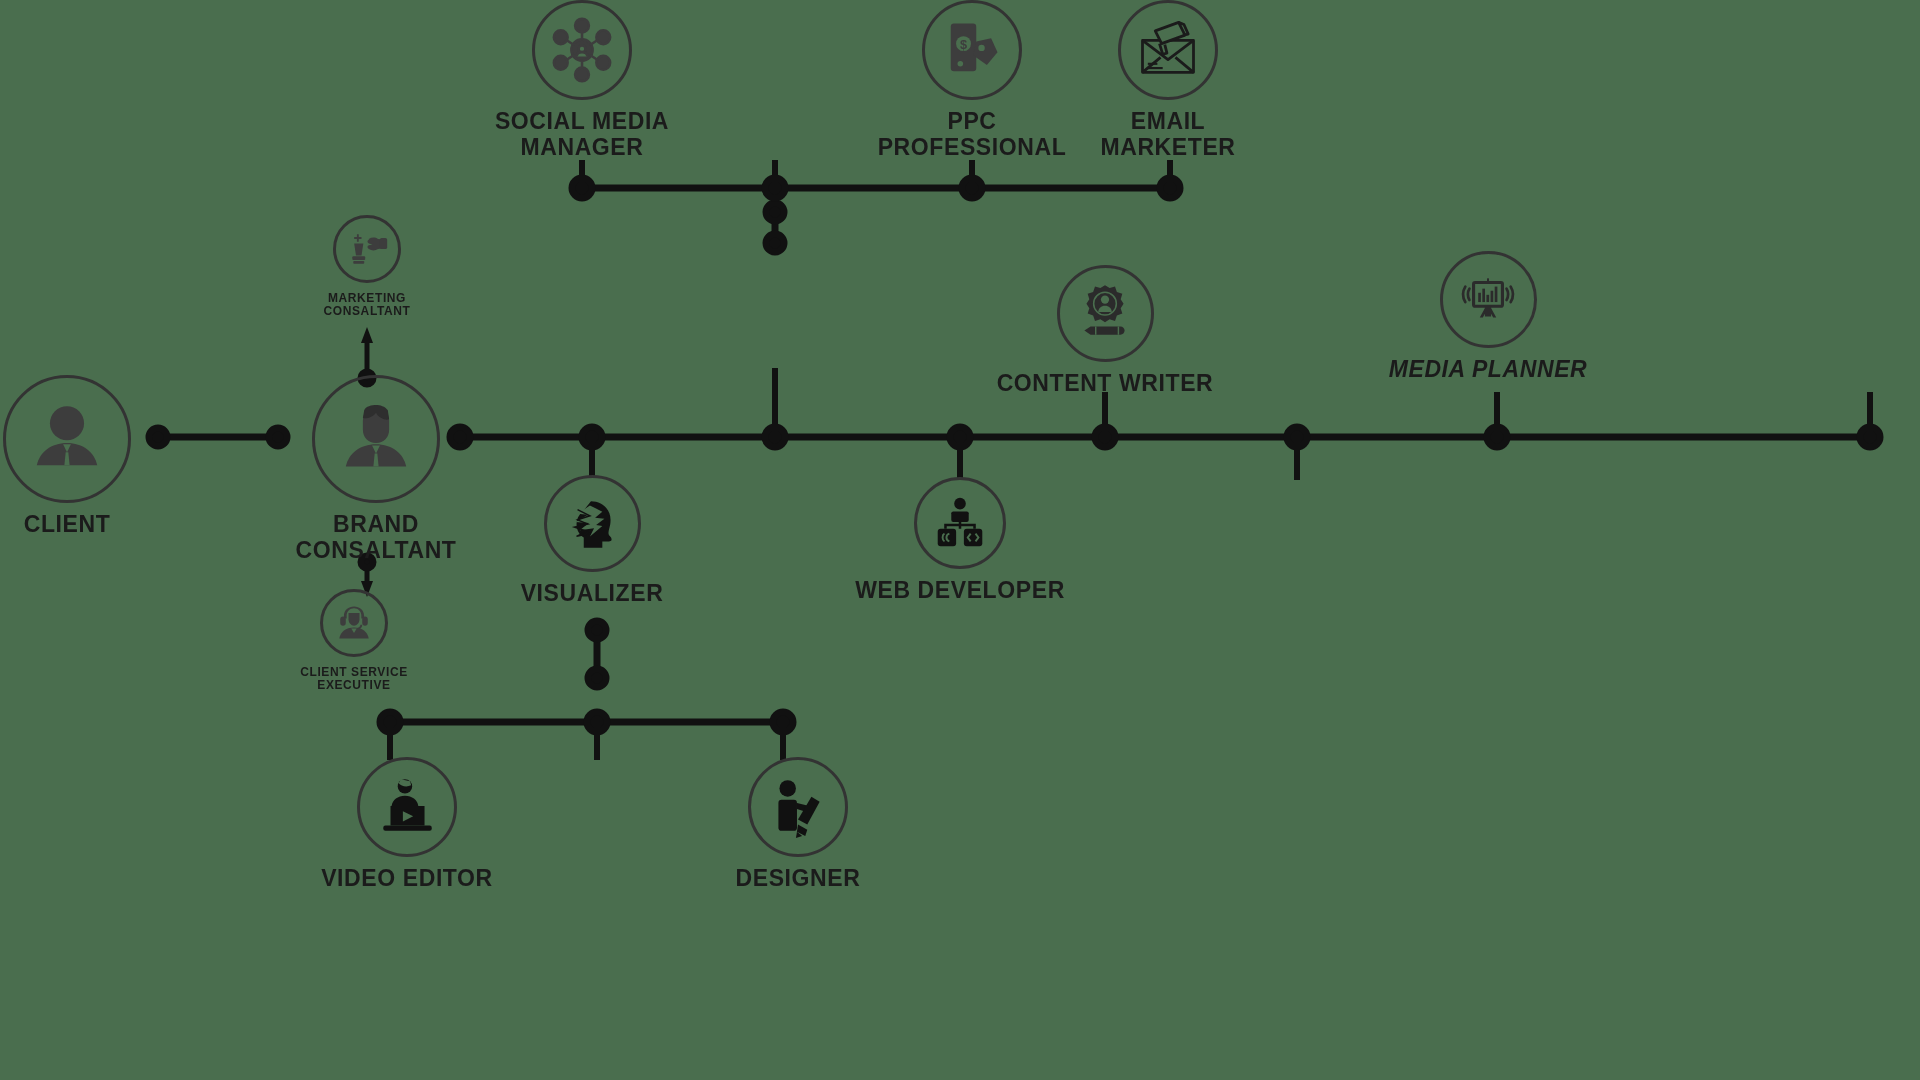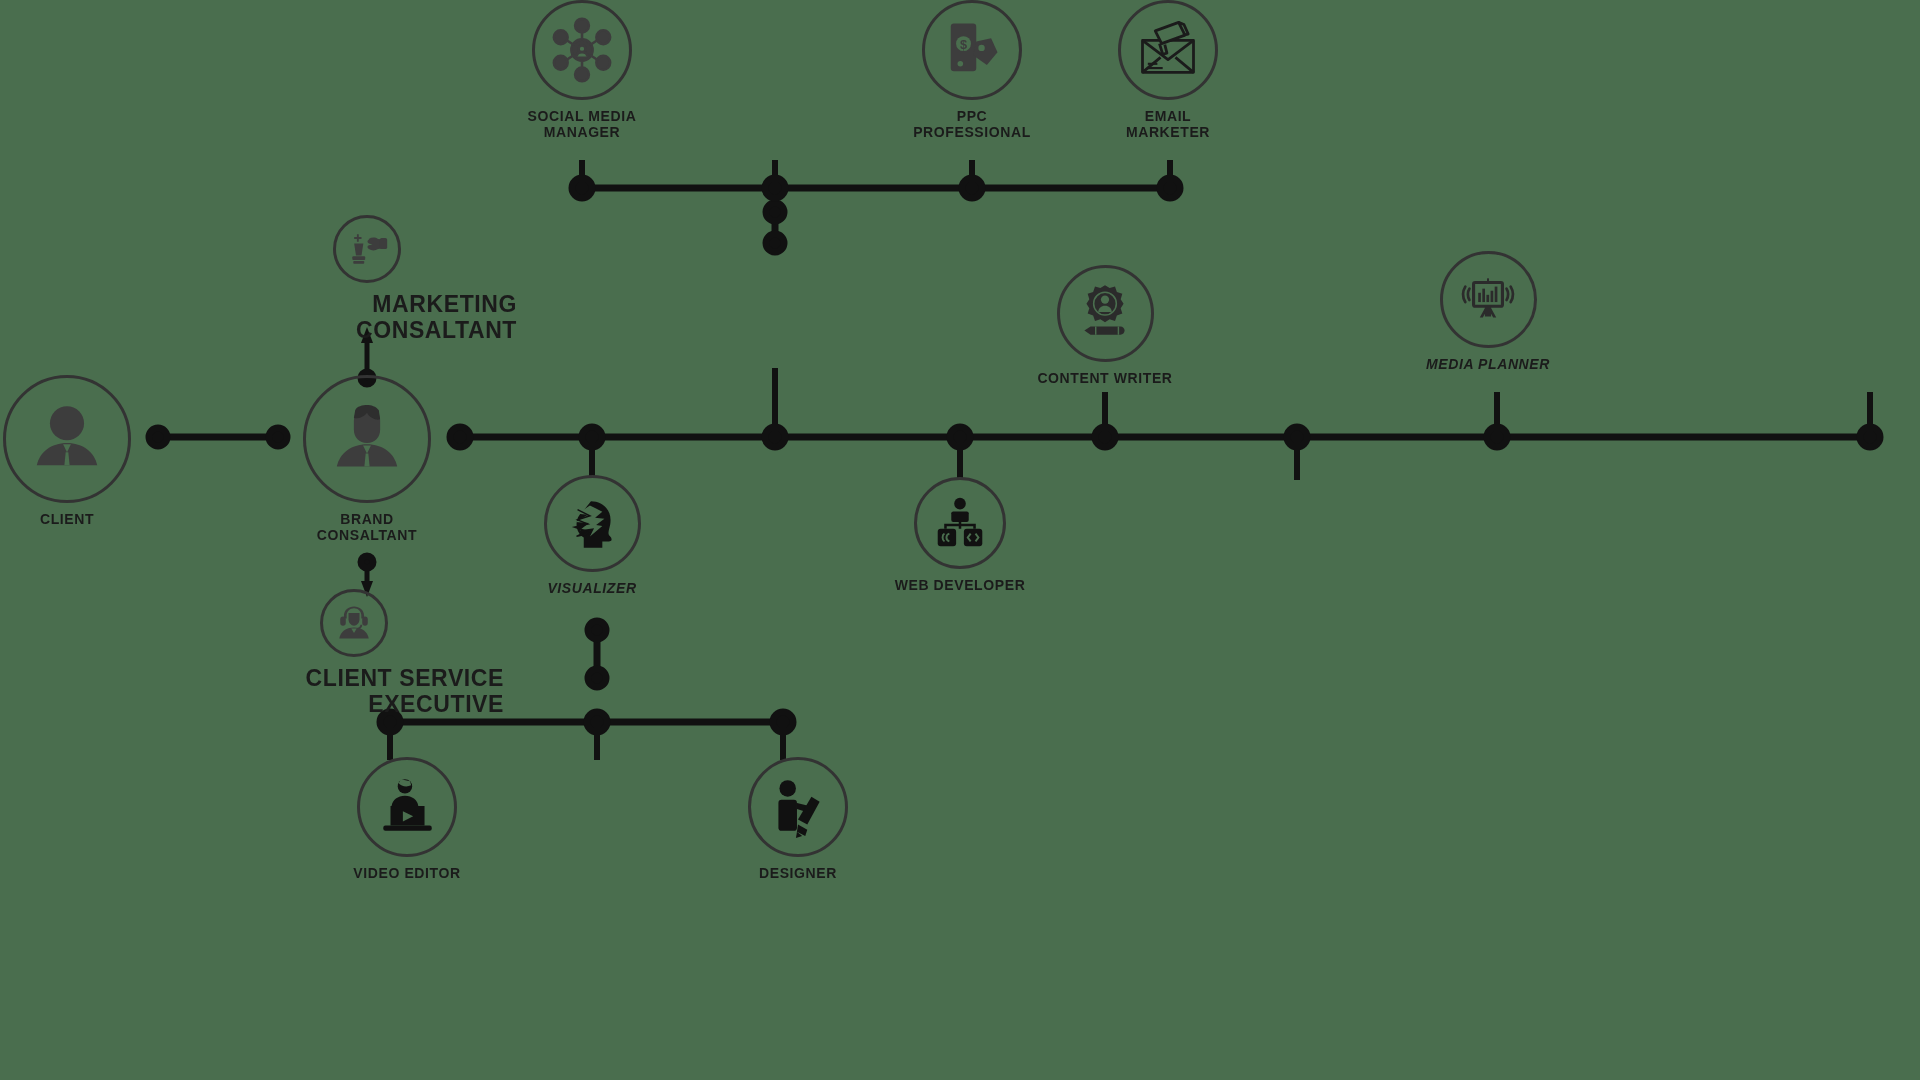--- a/index.html
+++ b/index.html
@@ -22,27 +22,27 @@
     margin:0 auto;
     display:flex;align-items:center;justify-content:center;
     box-sizing:border-box;
     background:transparent;
   }
   .circle svg{display:block;}
   .label{
     margin-top:9px;
     color:#1b1b1b;
     font-weight:bold;
-    font-size:14px;
+    font-size:23px;
     letter-spacing:0.6px;
     line-height:1.12;
     white-space:pre-line;
     text-transform:uppercase;
   }
-  .label.sm{font-size:23px;text-align:right;}
+  .label.sm{font-size:12px;}
 </style>
 </head>
 <body>
 
 <div id="stage">
 
   <svg id="wires" viewBox="0 0 1920 1080" xmlns="http://www.w3.org/2000/svg">
     <g stroke="#111111" stroke-width="7" fill="#111111" stroke-linecap="butt">
 
       <line x1="158" y1="437" x2="278" y2="437"></line>
@@ -110,21 +110,21 @@
           <circle cx="32" cy="20" r="13"></circle>
           <path d="M32 35c-12 0-21 7-23 17h46c-2-10-11-17-23-17z"></path>
           <path d="M29 36h6l-3 6-3-6z" fill="#4a6e4e"></path>
           <path d="M31 42h2l1 10h-4l1-10z" fill="#4a6e4e"></path>
         </svg>
       </span>
     </div>
     <div class="label">CLIENT</div>
   </div>
 
-  <div class="node" style="left:367px;top:375px;">
+  <div class="node" style="left:376px;top:375px;">
     <div class="circle" style="--d:128px;">
       <span>
         <svg width="84" height="84" viewBox="0 0 64 64" fill="#3d3d3d">
           <path d="M22 18c0-7 5-11 10-11s10 4 10 11v7c0 6-4 10-10 10s-10-4-10-10v-7z"></path>
           <path d="M22 16c3 1 8-1 10-4 2 4 7 6 10 5l-1-7c-2-3-6-4-9-4s-8 1-9 4l-1 6z" fill="#2e2e2e"></path>
           <path d="M32 36c-12 0-21 7-23 17h46c-2-10-11-17-23-17z"></path>
           <path d="M29 37h6l-3 6-3-6z" fill="#4a6e4e"></path>
           <path d="M31 43h2l1 10h-4l1-10z" fill="#4a6e4e"></path>
         </svg>
       </span>
@@ -257,21 +257,21 @@
           <path d="M30 38h4l6 11h-3l-5-9-5 9h-3l6-11z"></path>
           <rect x="29" y="38" width="6" height="10"></rect>
           <path d="M14 21c-2 3-2 8 0 11M10 19c-3 5-3 10 0 15" fill="none" stroke="#2b2b2b" stroke-width="2.6" stroke-linecap="round"></path>
           <path d="M50 21c2 3 2 8 0 11M54 19c3 5 3 10 0 15" fill="none" stroke="#2b2b2b" stroke-width="2.6" stroke-linecap="round"></path>
         </svg>
       </span>
     </div>
     <div class="label">MEDIA PLANNER</div>
   </div>
 
-  <div class="node" style="left:592px;top:475px;font-style:italic;">
+  <div class="node" style="left:592px;top:475px;">
     <div class="circle" style="--d:97px;">
       <span>
         <svg width="66" height="66" viewBox="0 0 64 64" fill="#111111">
           <path d="M31 10c10 0 19 7 19 18 0 6-2 9-2 13 0 3 3 3 3 6 0 2-3 2-5 2h-4v6H24V45c-4-2-7-7-7-13 0-5 2-9 6-12l8-10z"></path>
           <path d="M30 14l-12 8 10 1-12 7 13 1-9 7 14-2-4 8 12-10-6-1 8-6-9-1 7-6-12-6z" fill="#4a6e4e"></path>
           <path d="M18 18l12 6-12 4 10 4-13 3 12 4-10 5 14-3" fill="none" stroke="#111111" stroke-width="1.4"></path>
         </svg>
       </span>
     </div>
     <div class="label">VISUALIZER</div>

